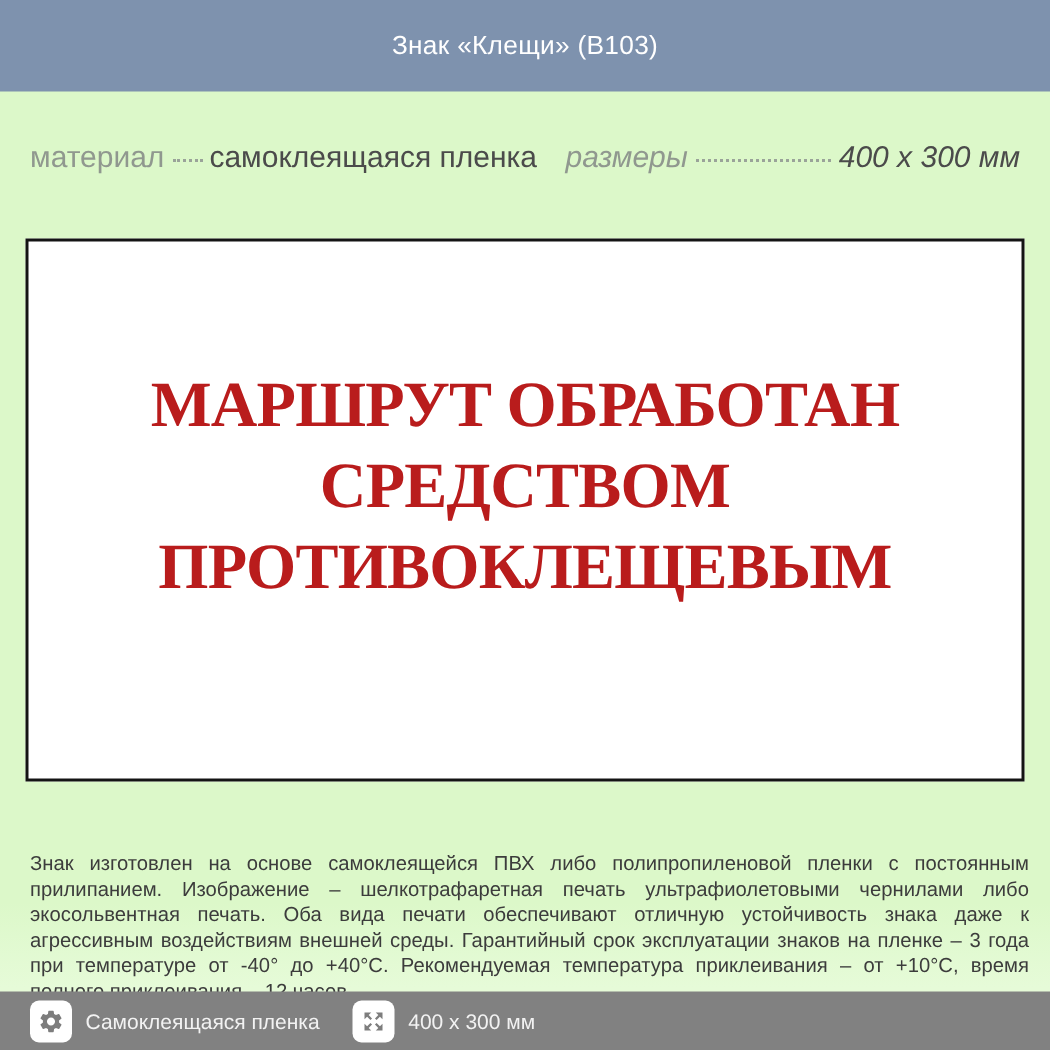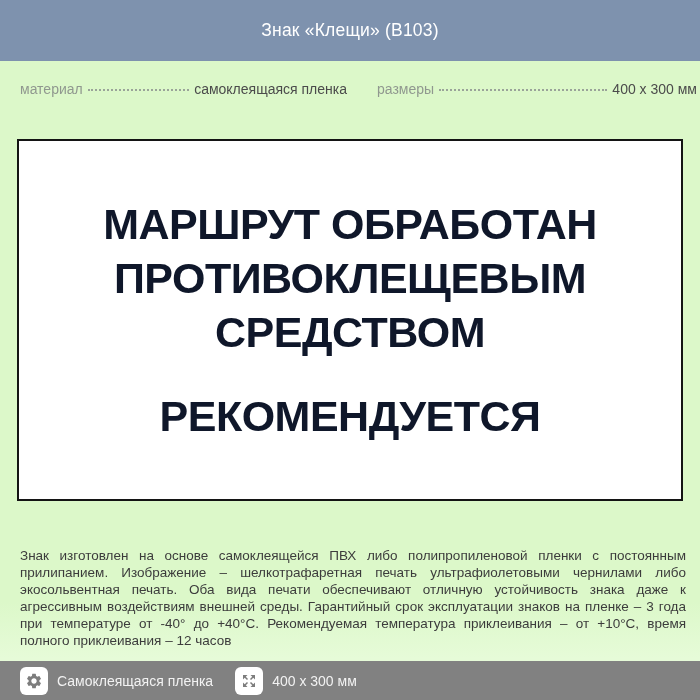--- a/index.html
+++ b/index.html
@@ -22,26 +22,27 @@
   .header h1 {
     color: #ffffff;
     font-size: 17.5px;
     font-weight: 500;
     letter-spacing: 0.2px;
   }
 
   
   .specs {
     display: flex;
-    padding: 20px 3px 0 20px;
-    font-size: 14px;
+    padding: 20px 20px 0 20px;
+    font-size: 20px;
+    margin-top: 13px;
   }
   .spec { display: flex; align-items: baseline; }
   .spec-material { width: 327px; margin-right: 30px; }
-  .spec-size { flex: 1; }
+  .spec-size { flex: 1; font-style: italic; }
   .spec-label { color: #90988f; white-space: nowrap; }
   .spec-dots {
     flex: 1;
     border-bottom: 2px dotted #9aa399;
     margin: 0 5px;
     transform: translateY(-3px);
     min-width: 20px;
   }
   .spec-value { color: #4b4b4b; white-space: nowrap; }
 
@@ -50,25 +51,26 @@
     margin: 42px auto 0 auto;
     width: 666px;
     height: 362px;
     background: #ffffff;
     border: 2px solid #141414;
     display: flex; flex-direction: column;
     align-items: center; justify-content: center;
     text-align: center;
   }
   .sign-block {
-    color: #0f172a;
+    color: #b91c1c;
     font-weight: bold;
     font-size: 43px;
     line-height: 54px;
     letter-spacing: -0.5px;
+    font-family: Liberation Serif, serif;
   }
   .sign-block-2 { margin-top: 30px; }
 
   
   .description {
     margin: 46px 14px 0 20px;
     color: #3c3c3c;
     font-size: 13.5px;
     line-height: 17px;
     text-align: justify;
@@ -113,25 +115,24 @@
     <div class="spec spec-size">
       <span class="spec-label">размеры</span>
       <span class="spec-dots"></span>
       <span class="spec-value">400 x 300 мм</span>
     </div>
   </div>
 
   <div class="sign-panel">
     <div class="sign-block">
       <div>МАРШРУТ ОБРАБОТАН</div>
+      <div>СРЕДСТВОМ</div>
       <div>ПРОТИВОКЛЕЩЕВЫМ</div>
-      <div>СРЕДСТВОМ</div>
     </div>
     <div class="sign-block sign-block-2">
-      <div>РЕКОМЕНДУЕТСЯ</div>
     </div>
   </div>
 
   <p class="description">Знак изготовлен на основе самоклеящейся ПВХ либо полипропиленовой пленки с постоянным прилипанием. Изображение – шелкотрафаретная печать ультрафиолетовыми чернилами либо экосольвентная печать. Оба вида печати обеспечивают отличную устойчивость знака даже к агрессивным воздействиям внешней среды. Гарантийный срок эксплуатации знаков на пленке – 3 года при температуре от -40° до +40°С. Рекомендуемая температура приклеивания – от +10°С, время полного приклеивания – 12 часов</p>
 
   <footer class="footer">
     <div class="chip">
       <span class="chip-icon">
         <svg width="18" height="18" viewBox="0 0 24 24" fill="#7d7d7d" xmlns="http://www.w3.org/2000/svg">
           <path d="M19.14 12.94c.04-.3.06-.61.06-.94 0-.32-.02-.64-.07-.94l2.03-1.58a.49.49 0 0 0 .12-.61l-1.92-3.32a.488.488 0 0 0-.59-.22l-2.39.96c-.5-.38-1.03-.7-1.62-.94l-.36-2.54a.468.468 0 0 0-.48-.41h-3.84c-.24 0-.43.17-.47.41l-.36 2.54c-.59.24-1.13.57-1.62.94l-2.39-.96a.488.488 0 0 0-.59.22L2.74 8.87c-.12.21-.08.47.12.61l2.03 1.58c-.05.3-.09.63-.09.94s.02.64.07.94l-2.03 1.58a.49.49 0 0 0-.12.61l1.92 3.32c.12.22.37.29.59.22l2.39-.96c.5.38 1.03.7 1.62.94l.36 2.54c.05.24.24.41.48.41h3.84c.24 0 .44-.17.47-.41l.36-2.54c.59-.24 1.13-.56 1.62-.94l2.39.96c.22.08.47 0 .59-.22l1.92-3.32a.49.49 0 0 0-.12-.61l-2.01-1.58zM12 15.6c-1.98 0-3.6-1.62-3.6-3.6s1.62-3.6 3.6-3.6 3.6 1.62 3.6 3.6-1.62 3.6-3.6 3.6z"></path>

